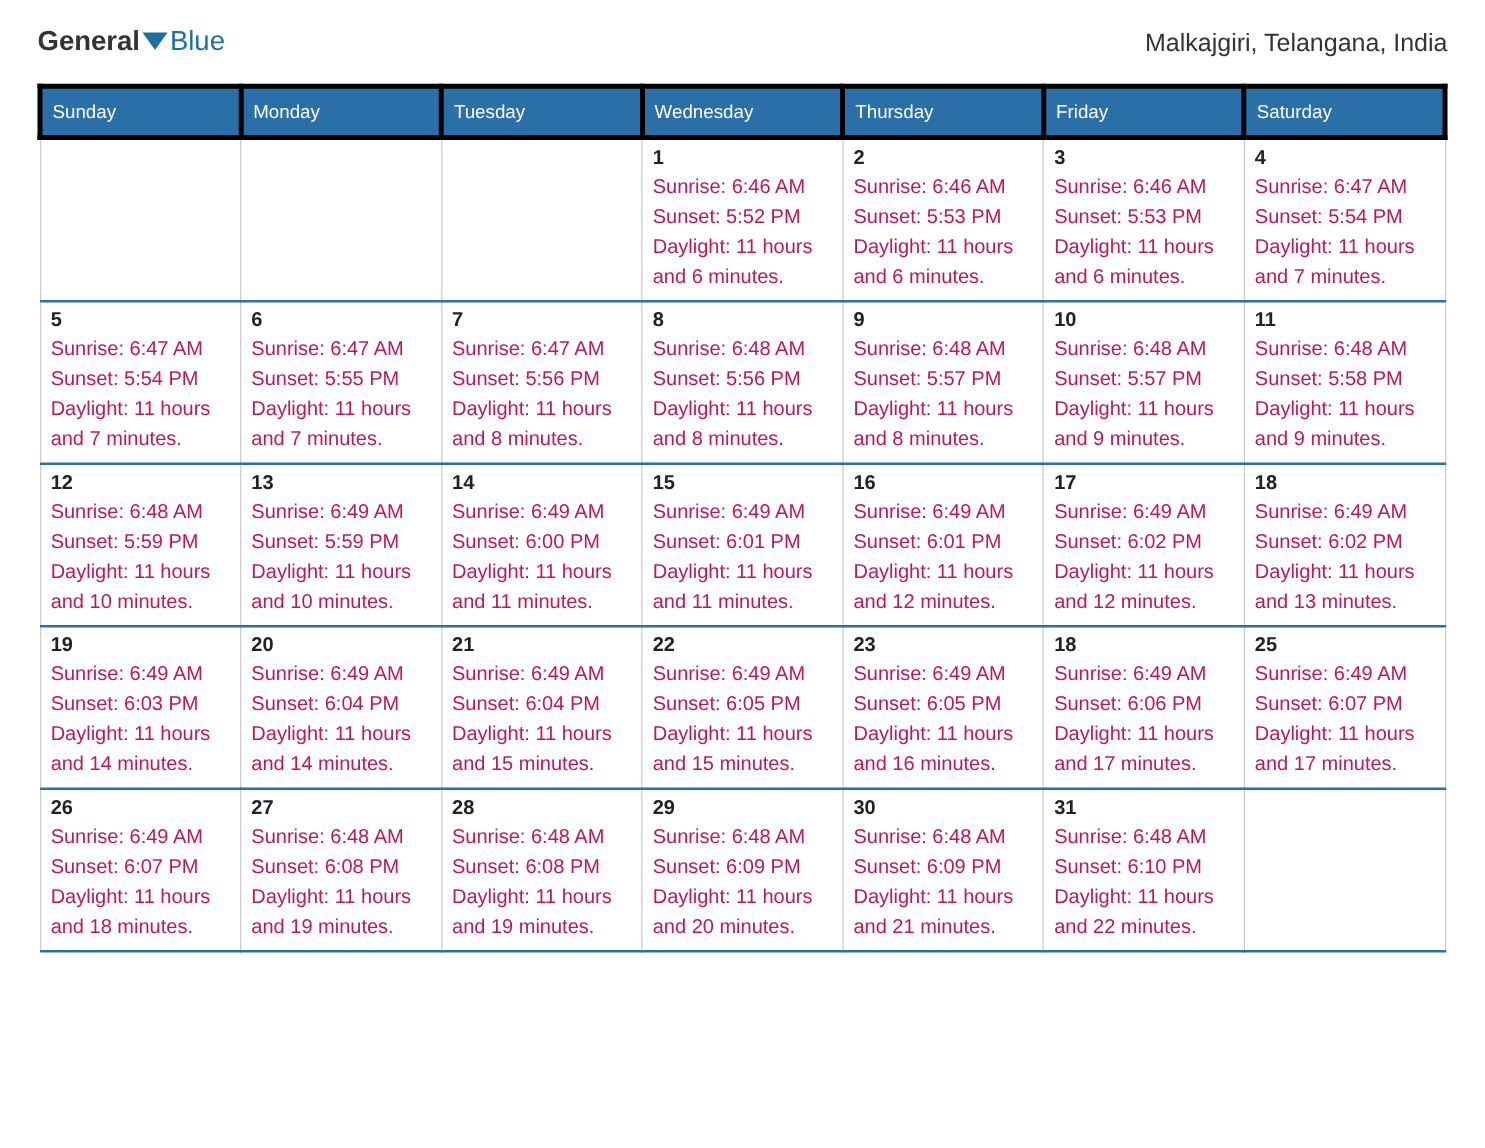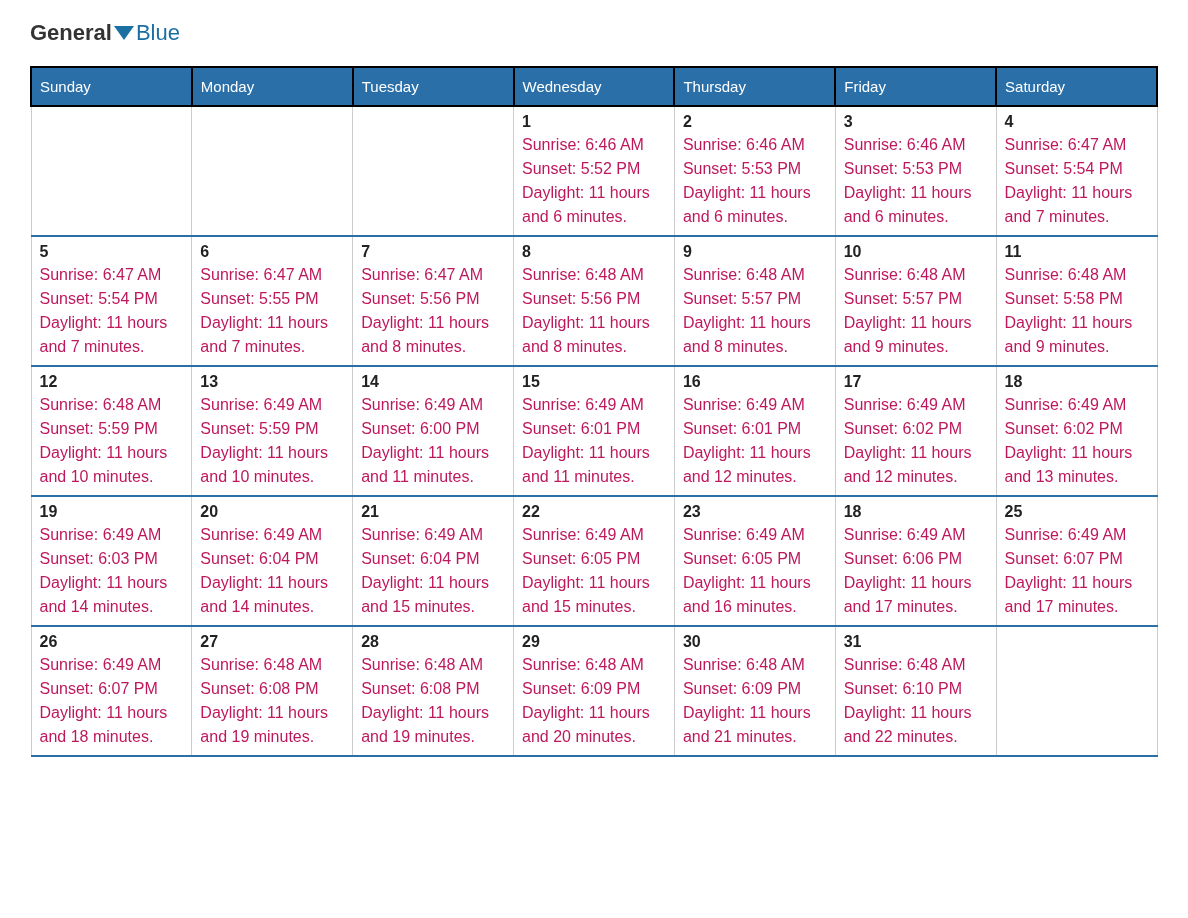--- a/index.html
+++ b/index.html
@@ -62,21 +62,21 @@
       border-collapse: collapse;
       border: 1px solid #ccc;
     }
     .calendar thead tr th {
       background-color: #2a6fa8;
       color: #fff;
       font-size: 15px;
       font-weight: normal;
       padding: 10px 8px;
       text-align: left;
-      border: 2px solid #000000;
+      border: 4px solid #000000;
     }
     .calendar tbody tr td {
       vertical-align: top;
       border: 1px solid #ccc;
       padding: 6px 8px;
       width: 14.28%;
       min-height: 90px;
     }
     .calendar tbody tr {
       border-bottom: 2px solid #2a6fa8;
@@ -105,20 +105,21 @@
     <div class="logo-text">
       <span class="logo-general">General</span>
       <span class="logo-arrow"></span>
       <br>
     </div>
     <div>
       <span class="logo-blue">Blue</span>
     </div>
   </div>
   <div class="title-block">
+    <div class="location">Malkajgiri, Telangana, India</div>
   </div>
 </div>
 
 <table class="calendar">
   <thead>
     <tr>
     <th>Sunday</th>
         <th>Monday</th>
         <th>Tuesday</th>
         <th>Wednesday</th>

